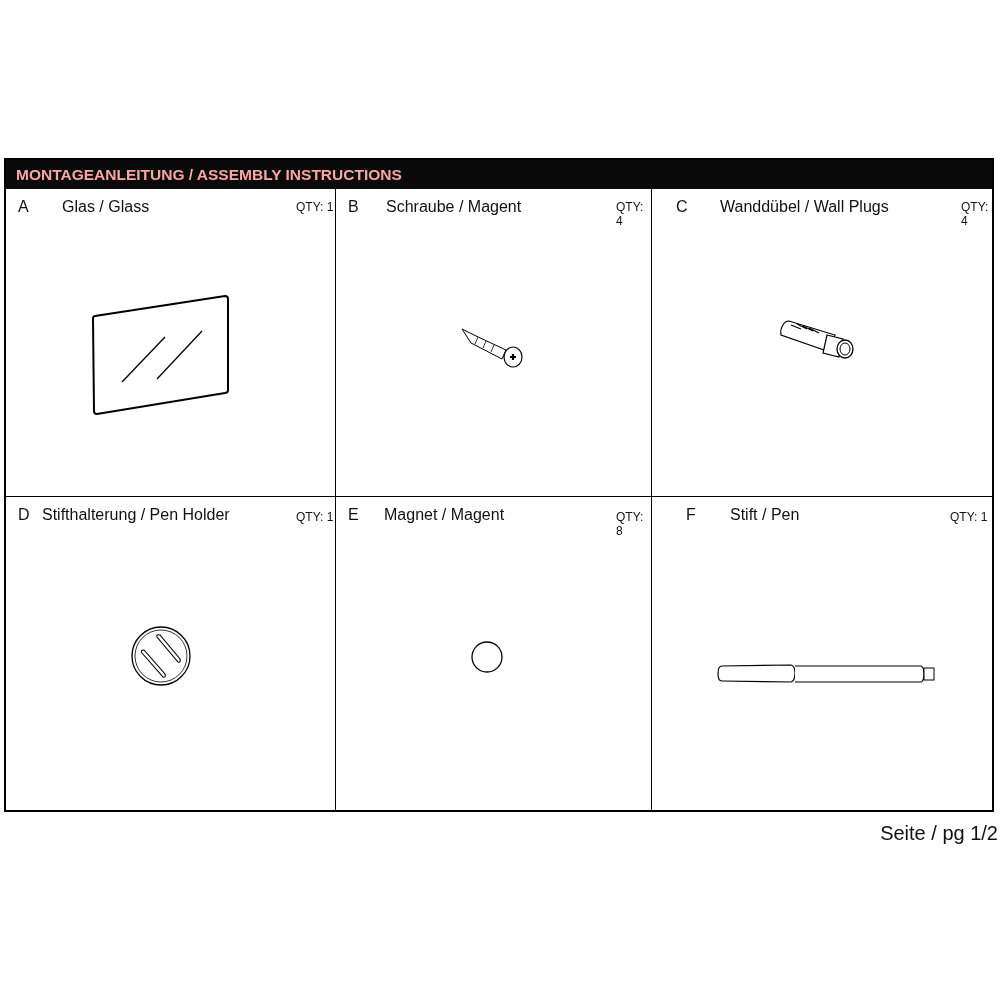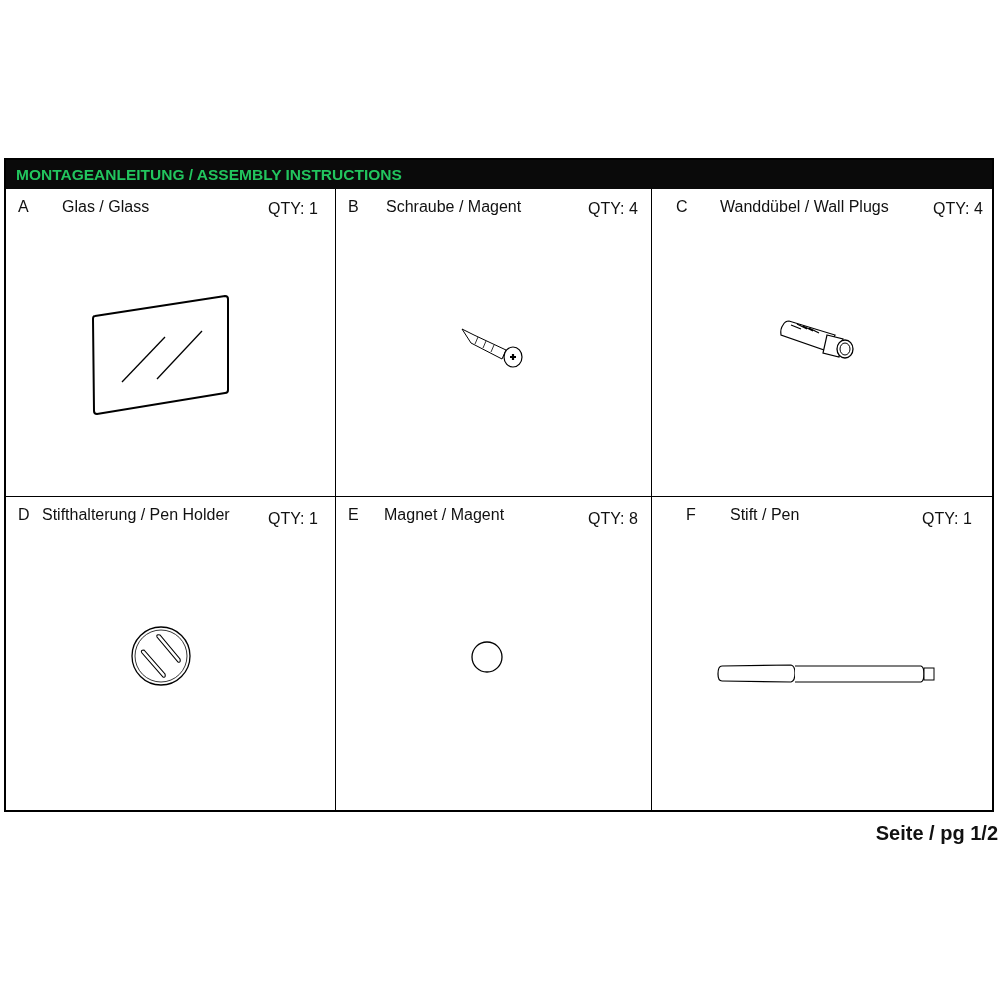--- a/index.html
+++ b/index.html
@@ -1,32 +1,32 @@
 <!DOCTYPE html>
 <html><head>
 <meta charset="utf-8">
 <style>
   html, body { margin:0; padding:0; background:#ffffff; }
   body { width:1000px; height:1000px; position:relative; overflow:hidden;
          font-family:"Liberation Sans", sans-serif; color:#111; }
   .sheet { position:absolute; left:4px; top:158px; width:990px; height:654px;
            border:2px solid #000; box-sizing:border-box; }
   .header { position:absolute; left:0; top:0; right:0; height:29px; background:#0a0a0a;
-            color:#22c55e; font-weight:bold; font-size:15.5px; line-height:29px; padding-left:10px; }
+            color:#fca5a5; font-weight:bold; font-size:15.5px; line-height:29px; padding-left:10px; }
   .grid { position:absolute; left:0; top:29px; right:0; bottom:0; }
   .cell { position:absolute; box-sizing:border-box; }
   .c0 { left:0; width:329px; }
   .c1 { left:329px; width:316px; border-left:1.5px solid #000; }
   .c2 { left:645px; width:341px; border-left:1.5px solid #000; }
   .r0 { top:0; height:307px; }
   .r1 { top:307px; height:316px; border-top:1.5px solid #000; }
   .lbl { position:absolute; top:9px; font-size:16px; }
-  .qty { position:absolute; font-size:16px; }
+  .qty { position:absolute; font-size:12px;margin-left:28px; }
   .art { position:absolute; }
-  .footer { position:absolute; right:2px; top:822px; font-size:20px;font-weight:bold; }
+  .footer { position:absolute; right:2px; top:822px; font-size:20px; }
 </style>
 </head>
 <body>
 
 <div class="sheet">
   <div class="header">MONTAGEANLEITUNG / ASSEMBLY INSTRUCTIONS</div>
   <div class="grid">
 
     <div class="cell c0 r0">
       <span class="lbl" style="left:12px">A</span>

